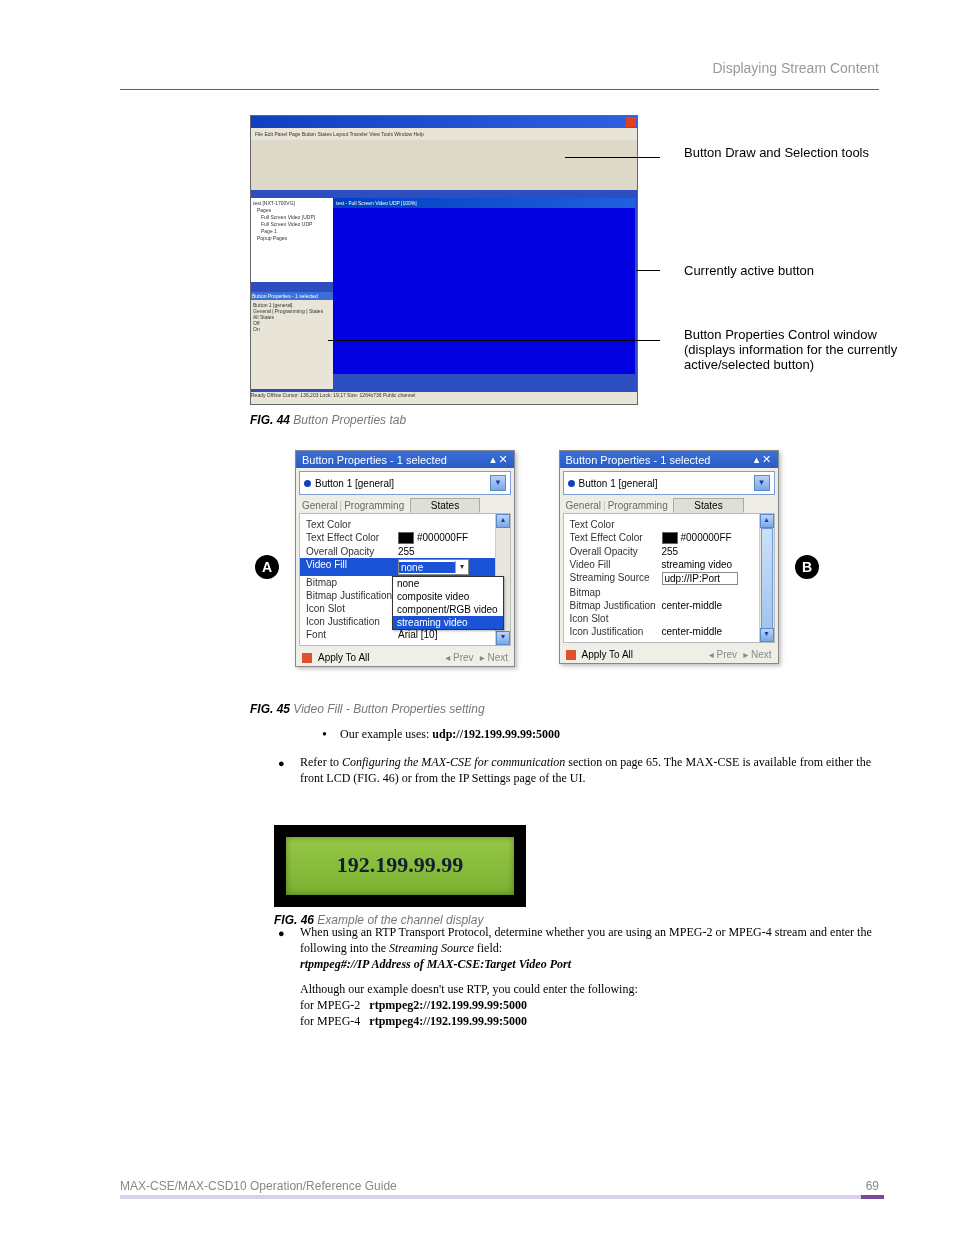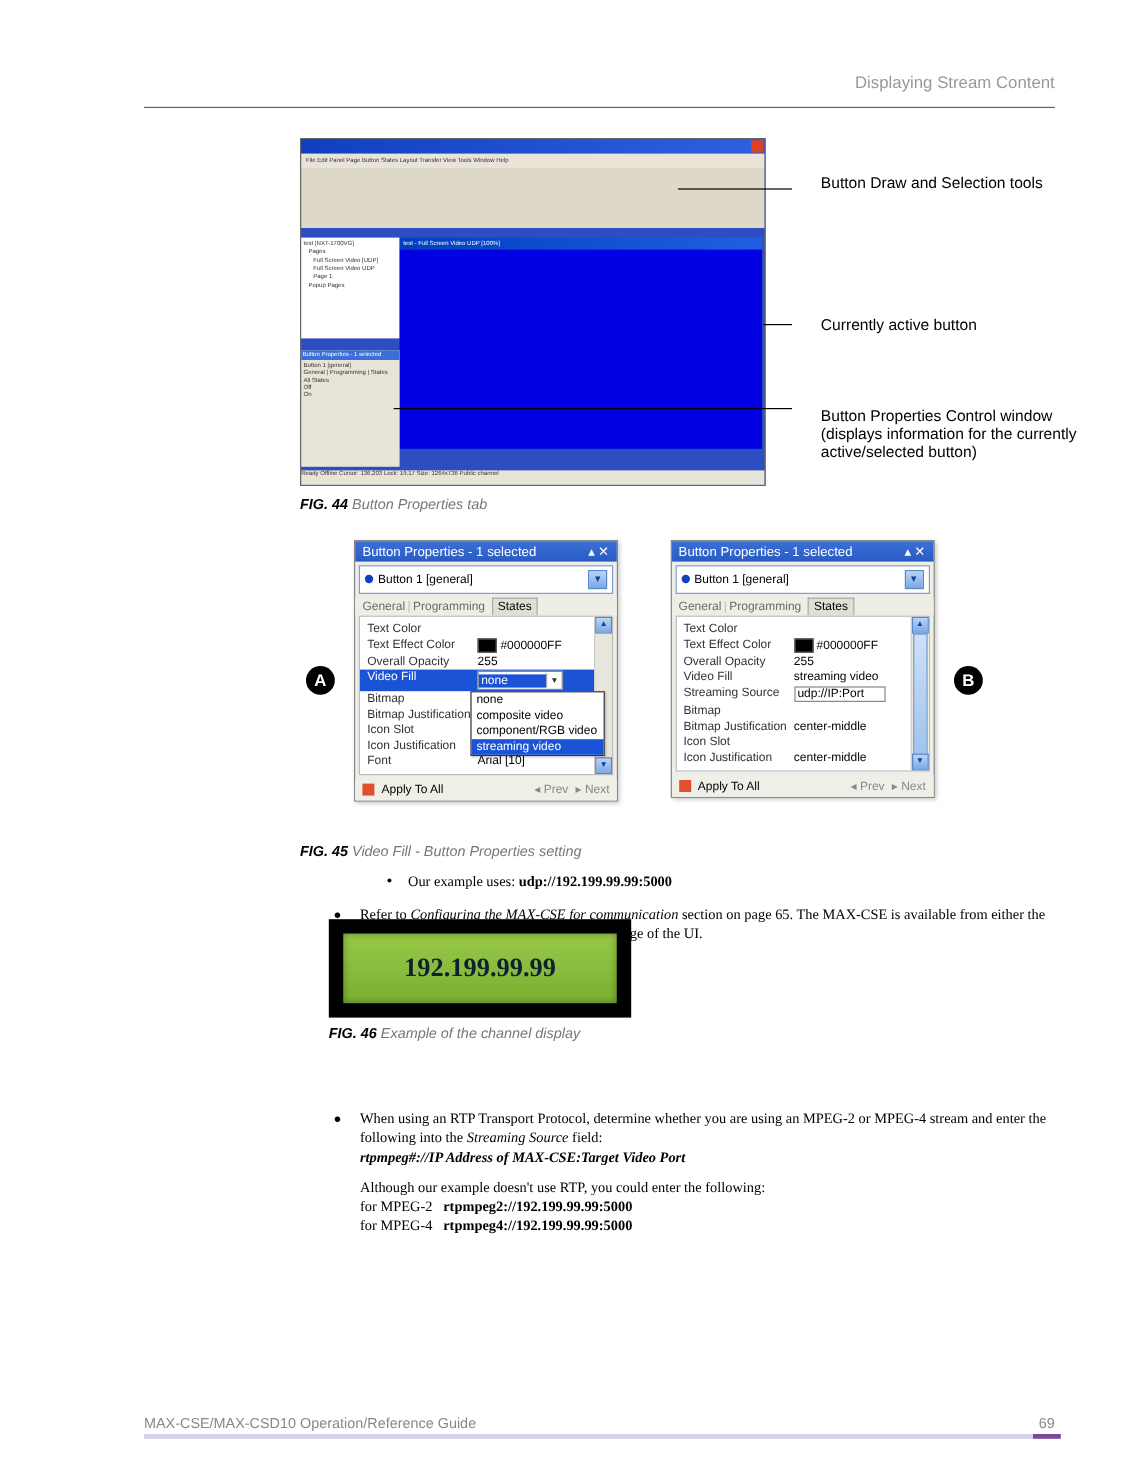--- a/index.html
+++ b/index.html
@@ -206,21 +206,21 @@
     font-size: 9px;
   }
   .panel-tabs {
     padding: 2px 6px;
     color: #6a6a6a;
     background: #efeee6;
   }
   .panel-tabs .sel {
     color: #000;
     background: #e0dfd5;
-    padding: 1px 4px;
+    padding: 1px 20px;
     border: 1px solid #aaa;
     border-bottom-color: #e0dfd5;
   }
   .panel-tabs .sep { color: #bbb; margin: 0 2px; }
   .panel-body {
     background: #fff;
     margin: 0 3px 3px 3px;
     border: 1px solid #bbb;
     position: relative;
     padding: 4px 0 4px 0;
@@ -331,21 +331,21 @@
   }
   .big-bullet li::before {
     content: "●";
     left: -22px;
     font-size: 11px;
     top: 2px;
   }
 
   .fig46-area {
     position: absolute;
-    top: 766px;
+    top: 825px;
     left: 274px;
   }
   .fig46-img {
     width: 252px;
     height: 82px;
     background: #000;
     padding: 12px;
     box-sizing: border-box;
   }
   .fig46-lcd {
@@ -446,21 +446,21 @@
         <div>On</div>
       </div>
       <div class="fig44-status">Ready        Offline        Cursor: 136,203   Lock: 19,17   Size: 1264x736  Public channel</div>
     </div>
     
     <div class="anno-line" style="top:42px;left:315px;width:95px"></div>
     <div class="anno-line" style="top:155px;left:386px;width:24px"></div>
     <div class="anno-line" style="top:225px;left:78px;width:332px"></div>
     <div class="fig44-annotations" style="position:absolute;left:414px;top:30px">Button Draw and Selection tools</div>
     <div class="fig44-annotations" style="position:absolute;left:414px;top:148px">Currently active button</div>
-    <div class="fig44-annotations" style="position:absolute;left:414px;top:224px">Button Properties Control window (displays information for the currently active/selected button)</div>
+    <div class="fig44-annotations" style="position:absolute;left:414px;top:212px">Button Properties Control window (displays information for the currently active/selected button)</div>
 
     <div class="fig-caption" style="position:absolute;top:292px;left:0">
       <span class="bold">FIG. 44</span>
       <span class="grey">Button Properties tab</span>
     </div>
   </div>
 
   <div class="fig45-area">
     <div class="circle-badge" style="left:5px;top:105px">A</div>
     <div class="circle-badge" style="left:545px;top:105px">B</div>

